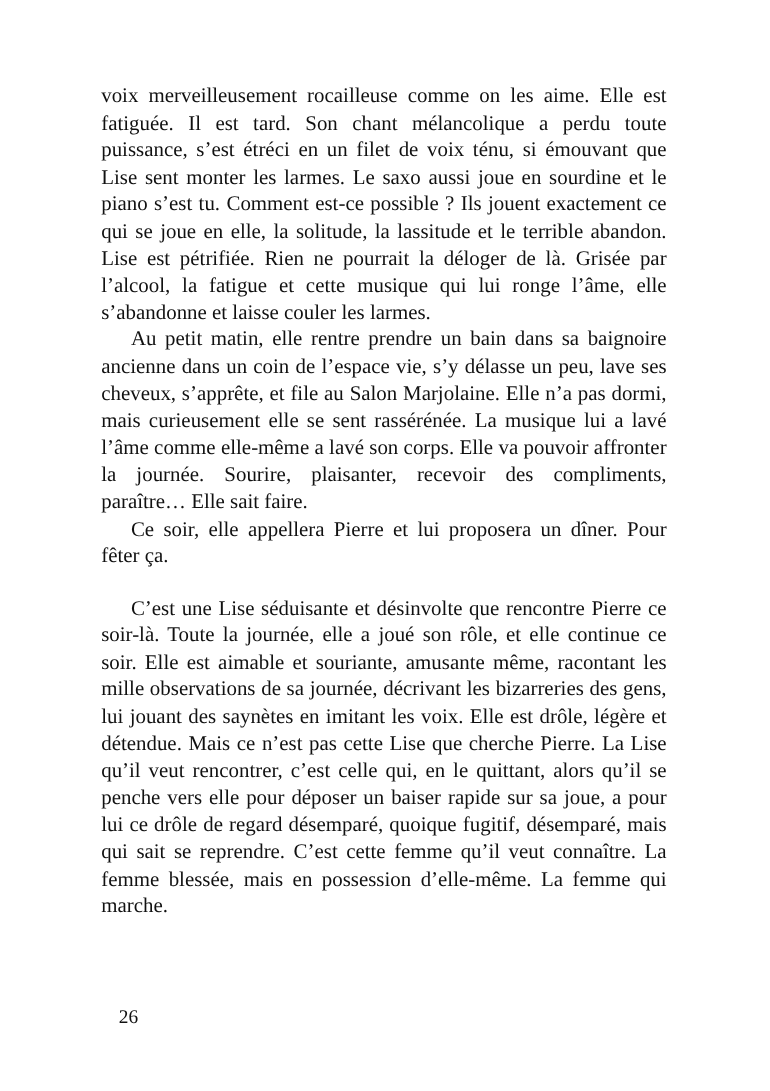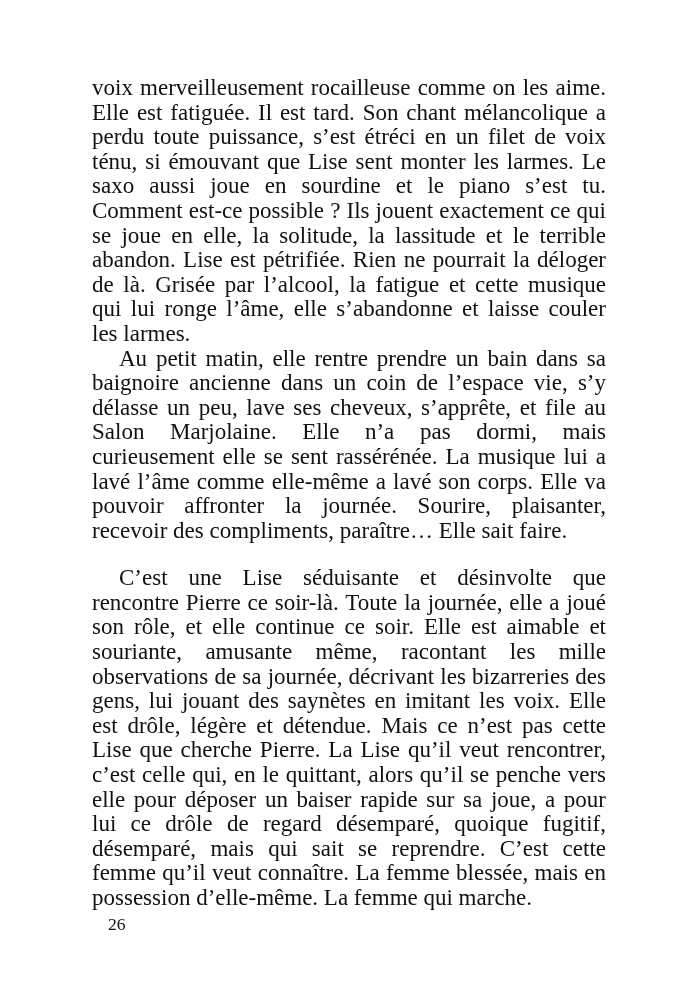--- a/index.html
+++ b/index.html
@@ -3,21 +3,21 @@
   <meta charset="utf-8">
   <style>
     html, body { margin: 0; padding: 0; background: #ffffff; }
     body { width: 700px; height: 992px; position: relative; overflow: hidden; }
     .page {
       position: absolute;
       left: 92px;
       top: 76px;
       width: 514px;
       font-family: "Liberation Serif", "DejaVu Serif", serif;
-      font-size: 23px;
+      font-size: 19px;
       line-height: 24.6px;
       color: #111111;
     }
     .para {
       margin: 0;
       text-align: justify;
       text-indent: 27px;
     }
     .para.noindent { text-indent: 0; }
     .section-break { height: 23px; }
@@ -30,17 +30,18 @@
       color: #111111;
       text-align: center;
     }
   </style>
 </head>
 <body>
 
 <div class="page">
   <p class="para noindent">voix merveilleusement rocailleuse comme on les aime. Elle est fatiguée. Il est tard. Son chant mélancolique a perdu toute puissance, s’est étréci en un filet de voix ténu, si émouvant que Lise sent monter les larmes. Le saxo aussi joue en sourdine et le piano s’est tu. Comment est-ce possible ? Ils jouent exactement ce qui se joue en elle, la solitude, la lassitude et le terrible abandon. Lise est pétrifiée. Rien ne pourrait la déloger de là. Grisée par l’alcool, la fatigue et cette musique qui lui ronge l’âme, elle s’abandonne et laisse couler les larmes.</p>
   <p class="para">Au petit matin, elle rentre prendre un bain dans sa baignoire ancienne dans un coin de l’espace vie, s’y délasse un peu, lave ses cheveux, s’apprête, et file au Salon Marjolaine. Elle n’a pas dormi, mais curieusement elle se sent rassérénée. La musique lui a lavé l’âme comme elle-même a lavé son corps. Elle va pouvoir affronter la journée. Sourire, plaisanter, recevoir des compliments, paraître… Elle sait faire.</p>
+  <p class="para">Ce soir, elle appellera Pierre et lui proposera un dîner. Pour fêter ça.</p>
   <div class="section-break"></div>
   <p class="para">C’est une Lise séduisante et désinvolte que rencontre Pierre ce soir-là. Toute la journée, elle a joué son rôle, et elle continue ce soir. Elle est aimable et souriante, amusante même, racontant les mille observations de sa journée, décrivant les bizarreries des gens, lui jouant des saynètes en imitant les voix. Elle est drôle, légère et détendue. Mais ce n’est pas cette Lise que cherche Pierre. La Lise qu’il veut rencontrer, c’est celle qui, en le quittant, alors qu’il se penche vers elle pour déposer un baiser rapide sur sa joue, a pour lui ce drôle de regard désemparé, quoique fugitif, désemparé, mais qui sait se reprendre. C’est cette femme qu’il veut connaître. La femme blessée, mais en possession d’elle-même. La femme qui marche.</p>
 </div>
 
 <div class="page-number">26</div>
 
 </body></html>

